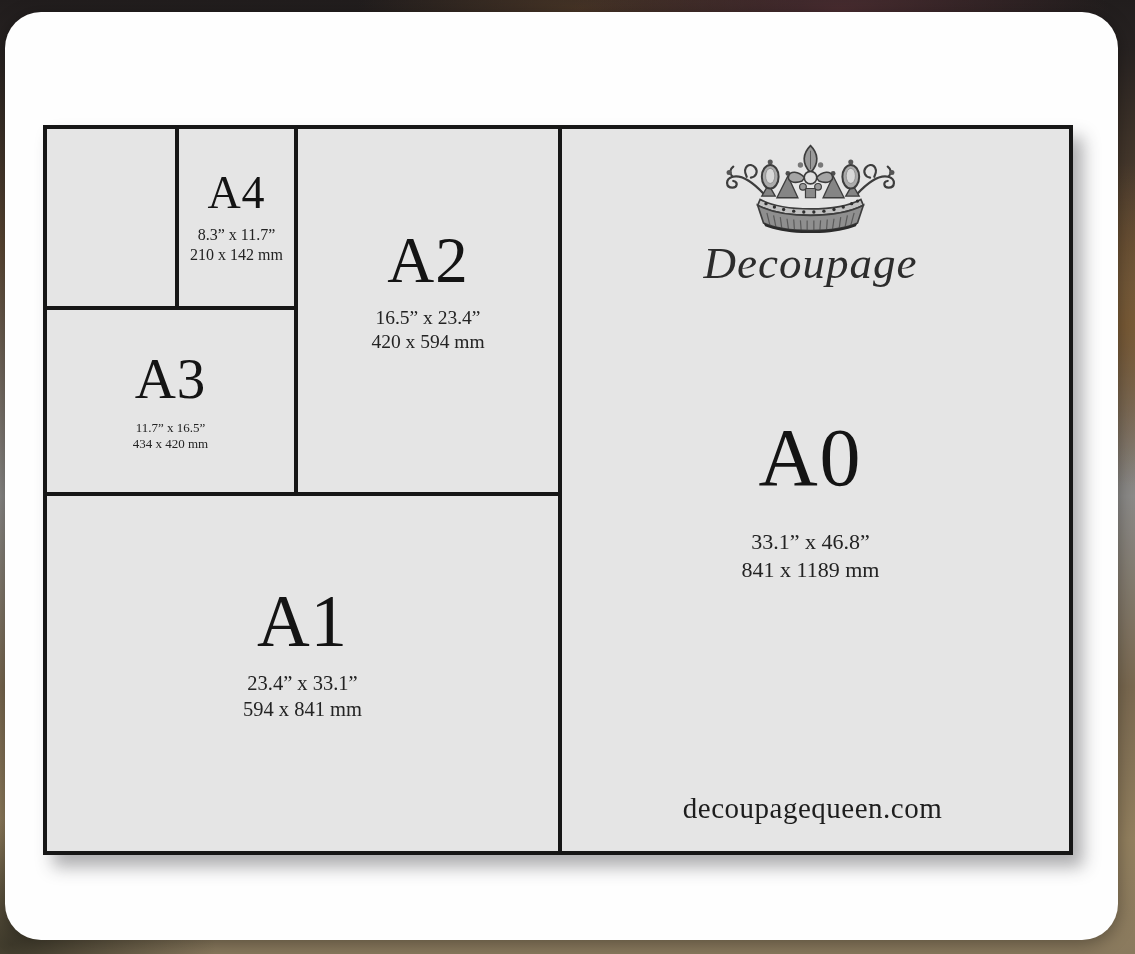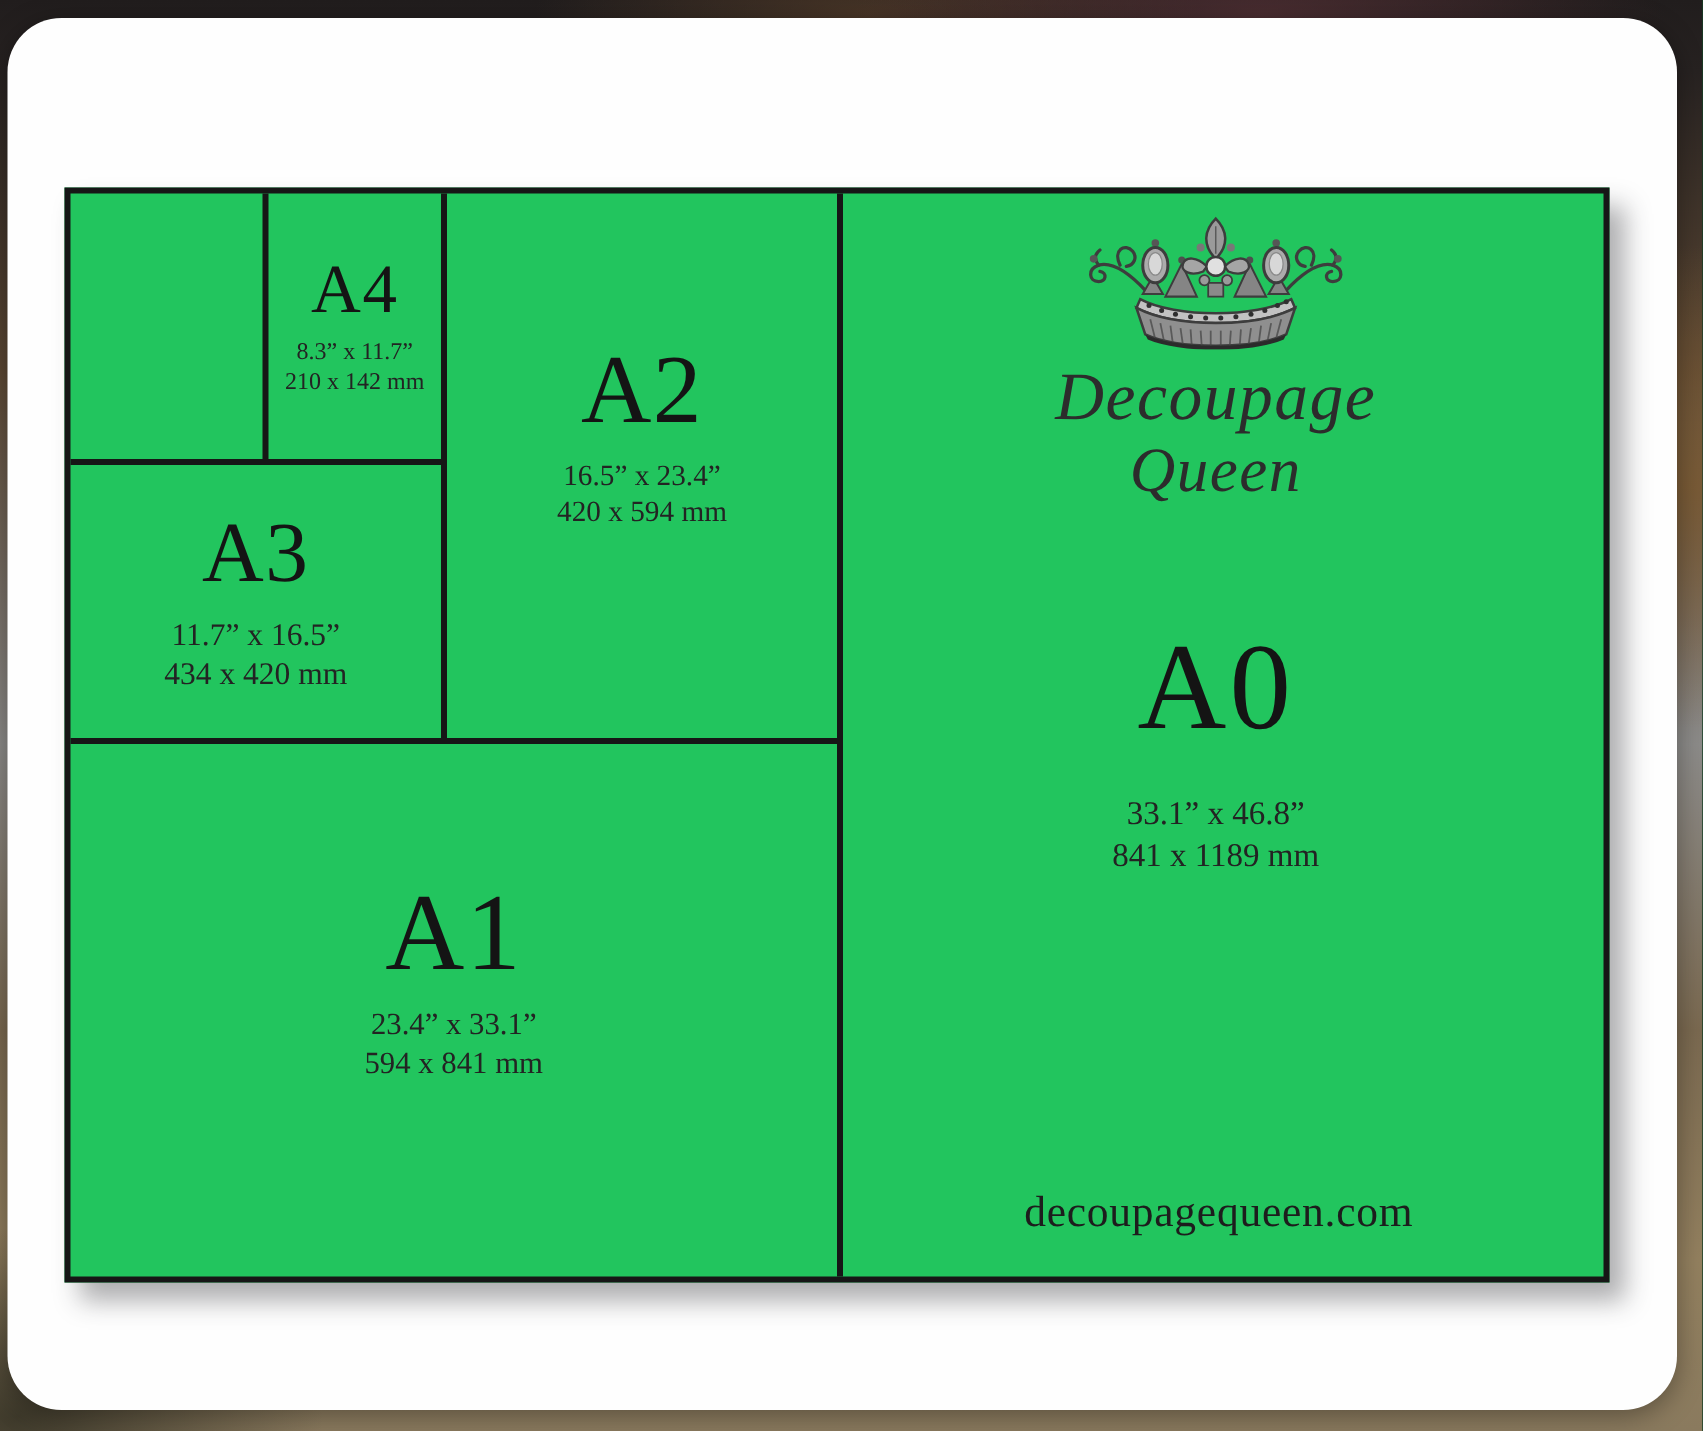--- a/index.html
+++ b/index.html
@@ -13,21 +13,21 @@
       radial-gradient(30% 26% at 99% 34%, rgba(122,90,51,.9), rgba(122,90,51,0) 65%),
       linear-gradient(180deg,#211d1d 0%,#272221 5%,#5c4834 26%,#8c8b89 52%,#7a6950 72%,#93805f 88%,#8a7a5e 100%);
   }
   .card{
     position:absolute;left:5px;top:12px;width:1113px;height:928px;
     background:#fefefe;border-radius:36px;
     box-shadow:0 4px 18px rgba(0,0,0,.35);
   }
   .sheet{
     position:absolute;left:38px;top:113px;width:1022px;height:722px;
-    background:#22c55e;border:4px solid #161616;
+    background:#e5e5e5;border:4px solid #161616;
     box-shadow:10px 12px 16px rgba(45,45,50,.38);
   }
   .grid-line{position:absolute;background:#161616;}
   #v-line-a5-a4{left:128px;top:0;width:4px;height:181px;}
   #v-line-a4-a2{left:247px;top:0;width:4px;height:367px;}
   #v-line-mid  {left:511px;top:0;width:4px;height:722px;}
   #h-line-a4-a3{left:0;top:177px;width:251px;height:4px;}
   #h-line-a3-a1{left:0;top:363px;width:515px;height:4px;}
 
   .cell{position:absolute;display:flex;flex-direction:column;align-items:center;justify-content:center;}
@@ -38,21 +38,21 @@
   #cell-a1{left:0;top:367px;width:511px;height:355px;padding-bottom:40px;box-sizing:border-box;border-radius:18px;}
   #cell-a0{left:515px;top:0;width:471px;height:722px;display:block;}
 
   .size-code{line-height:1;color:#141414;letter-spacing:1px;}
   #cell-a4 .size-code{font-size:46px;}
   #cell-a3 .size-code{font-size:57px;}
   #cell-a2 .size-code{font-size:65px;}
   #cell-a1 .size-code{font-size:73px;}
   .dims{margin-top:13px;text-align:center;color:#232323;line-height:1.24;}
   #cell-a4 .dims{font-size:16px;margin-top:9px;}
-  #cell-a3 .dims{font-size:21px;}
+  #cell-a3 .dims{font-size:13px;}
   #cell-a2 .dims{font-size:19.5px;}
   #cell-a1 .dims{font-size:20.5px;}
 
   
   .brand-block{position:absolute;top:10px;left:0;width:100%;text-align:center;transform:translateX(13px);}
   .brand-script{font-style:italic;color:#2c2c2c;line-height:1;}
   .brand-line1{font-size:45px;margin-top:4px;letter-spacing:1px;}
   .brand-line2{font-size:42px;margin-top:6px;letter-spacing:1px;}
   .a0-code{position:absolute;top:288px;left:0;width:100%;text-align:center;
     font-size:82px;line-height:1;color:#141414;transform:translateX(13px);letter-spacing:2px;}
@@ -182,21 +182,20 @@
                 <path d="M122,97 L121,111"></path>
               <path d="M130,96 L129,110"></path>
                 <path d="M138,95 L136,109"></path>
                 <path d="M146,93 L144,108"></path>
               <path d="M154,91 L151,106"></path>
                 <path d="M162,88 L158,103"></path>
             </g>
             <path d="M54,100 C80,112 140,112 166,100 L164,104 C138,115 82,115 56,104 Z" fill="#2b2b2b"></path>
           </svg>
           <div class="brand-script brand-line1">Decoupage</div>
-          <div class="brand-script brand-line2">Queen</div>
         </div>
 
         <div class="a0-code">A0</div>
         <div class="a0-dims">
           <div>33.1” x 46.8”</div>
           <div>841 x 1189 mm</div>
         </div>
 
         <div class="website">decoupagequeen.com</div>
       </div>

